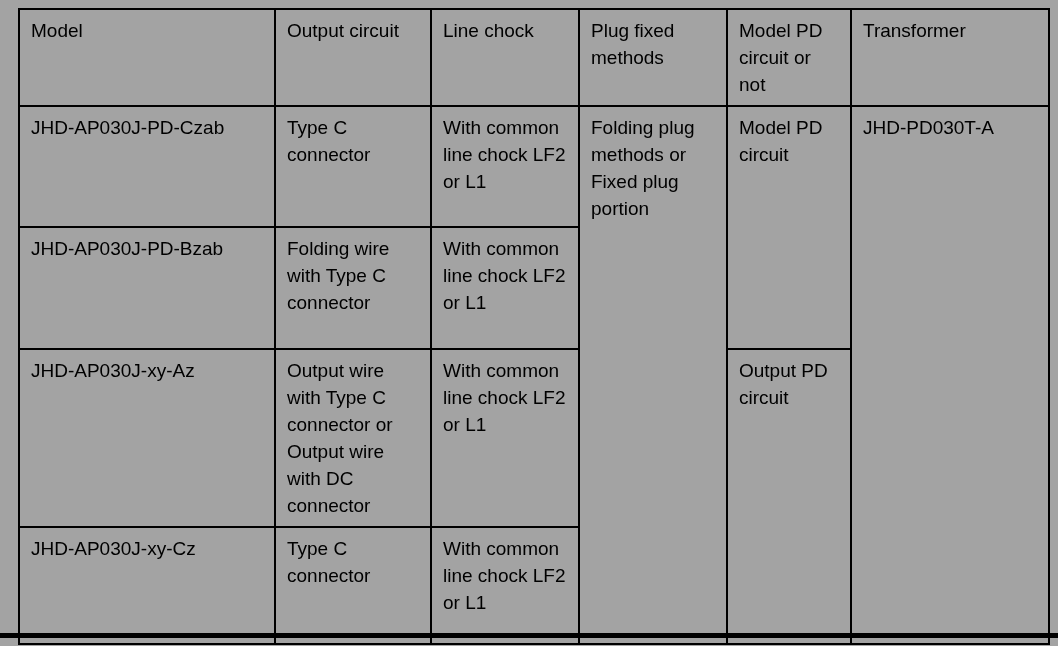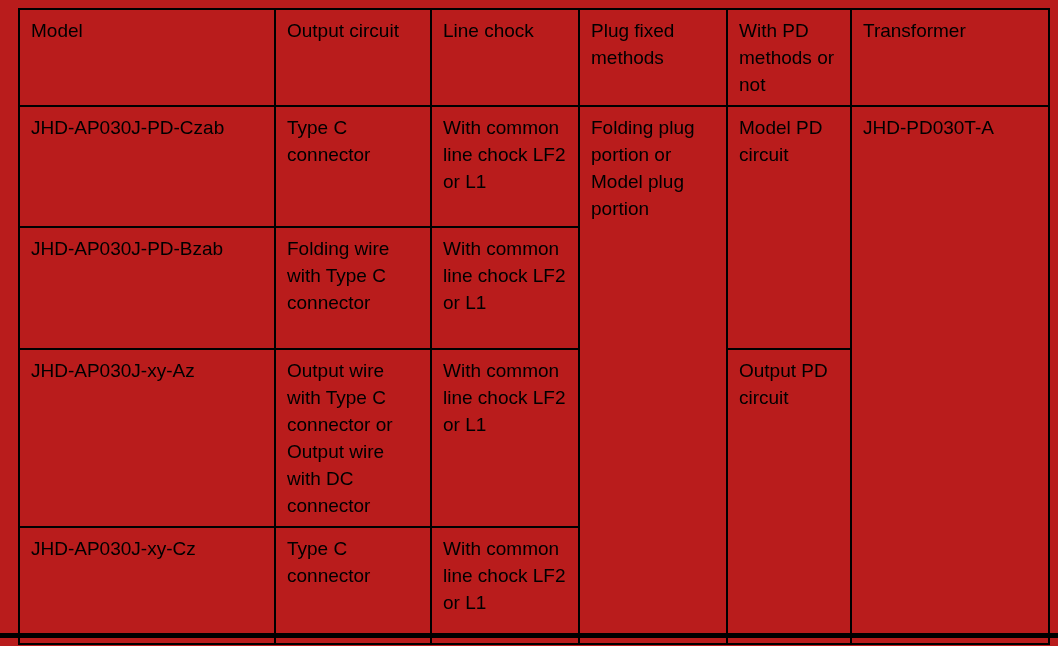--- a/index.html
+++ b/index.html
@@ -10,21 +10,21 @@
     width: 1058px;
     height: 646px;
     font-family: "Liberation Sans", sans-serif;
     color: #000000;
     overflow: hidden;
   }
   .page {
     position: relative;
     width: 1058px;
     height: 646px;
-    background: #b91c1c;
+    background: #a3a3a3;
   }
   table.spec {
     position: absolute;
     left: 18px;
     top: 8px;
     width: 1030px;
     border-collapse: collapse;
     table-layout: fixed;
     border: 2px solid #000000;
   }
@@ -66,29 +66,29 @@
       <col style="width:124px">
       <col style="width:198px">
     </colgroup>
 
     <tbody>
         <tr class="header-row">
       <th>Model</th>
       <th>Output circuit</th>
       <th>Line chock</th>
       <th>Plug fixed methods</th>
-      <th>With PD methods or not</th>
+      <th>Model PD circuit or not</th>
       <th>Transformer</th>
     </tr>
 
     <tr class="data-row-1">
       <td>JHD-AP030J-PD-Czab</td>
       <td>Type C connector</td>
       <td>With common line chock LF2 or L1</td>
-      <td rowspan="4">Folding plug portion or Model plug portion</td>
+      <td rowspan="4">Folding plug methods or Fixed plug portion</td>
       <td rowspan="2">Model PD circuit</td>
       <td rowspan="4">JHD-PD030T-A</td>
     </tr>
 
     <tr class="data-row-2">
       <td>JHD-AP030J-PD-Bzab</td>
       <td>Folding wire with Type C connector</td>
       <td>With common line chock LF2 or L1</td>
     </tr>
 

